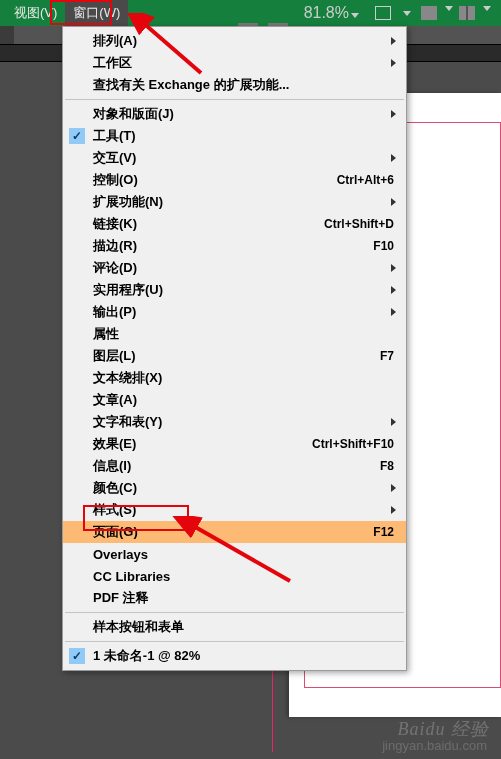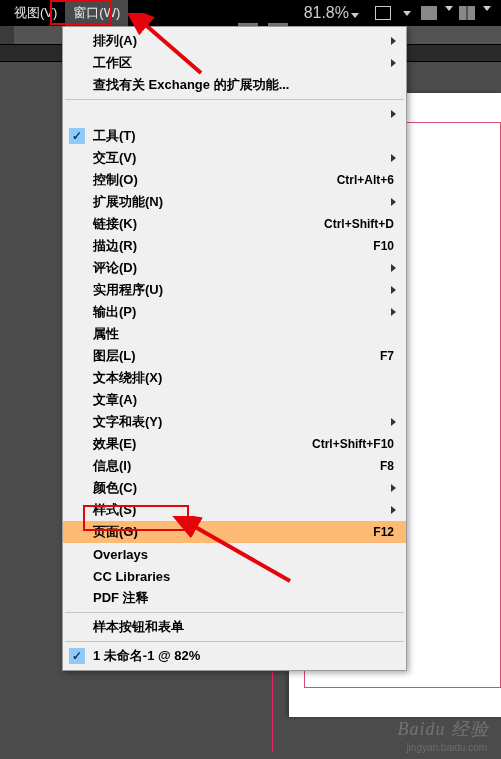--- a/index.html
+++ b/index.html
@@ -8,21 +8,21 @@
     background: #535353;
     font-family: "Microsoft YaHei", "Segoe UI", Tahoma, sans-serif;
     font-size: 13px;
     color: #e8e8e8;
     overflow: hidden;
     position: relative;
   }
   
   .menubar {
     height: 26px;
-    background: #000000;
+    background: #15803d;
     display: flex;
     align-items: center;
     padding-left: 6px;
     position: relative;
     z-index: 5;
   }
   .menubar-item {
     padding: 4px 8px;
     color: #e8e8e8;
     cursor: default;
@@ -177,21 +177,21 @@
     font-size: 18px;
     color: rgba(255,255,255,0.22);
     font-style: italic;
     font-family: Georgia, serif;
     letter-spacing: 1px;
     z-index: 30;
   }
   .watermark-sub {
     position: absolute;
     right: 14px; bottom: 6px;
-    font-size: 10px;
+    font-size: 13px;
     color: rgba(255,255,255,0.18);
     z-index: 30;
   }
   .toolbox {
     position:absolute; left:0; top:26px; width:14px; height:18px;
     background:#3b3b3b; z-index:4;
   }
   .grid-icons { display:inline-flex; gap:6px; }
 </style>
 </head>
@@ -234,20 +234,21 @@
     </div>
     <div class="menu-item">
       <span class="menu-label">工作区</span>
       <span class="menu-arrow"></span>
     </div>
     <div class="menu-item">
       <span class="menu-label">查找有关 Exchange 的扩展功能...</span>
     </div>
     <div class="menu-sep"></div>
     <div class="menu-item">
+      <span class="menu-label">对象和版面(J)</span>
       <span class="menu-arrow"></span>
     </div>
     <div class="menu-item">
       <span class="menu-check">✓</span>
       <span class="menu-label">工具(T)</span>
     </div>
     <div class="menu-item">
       <span class="menu-label">交互(V)</span>
       <span class="menu-arrow"></span>
     </div>

